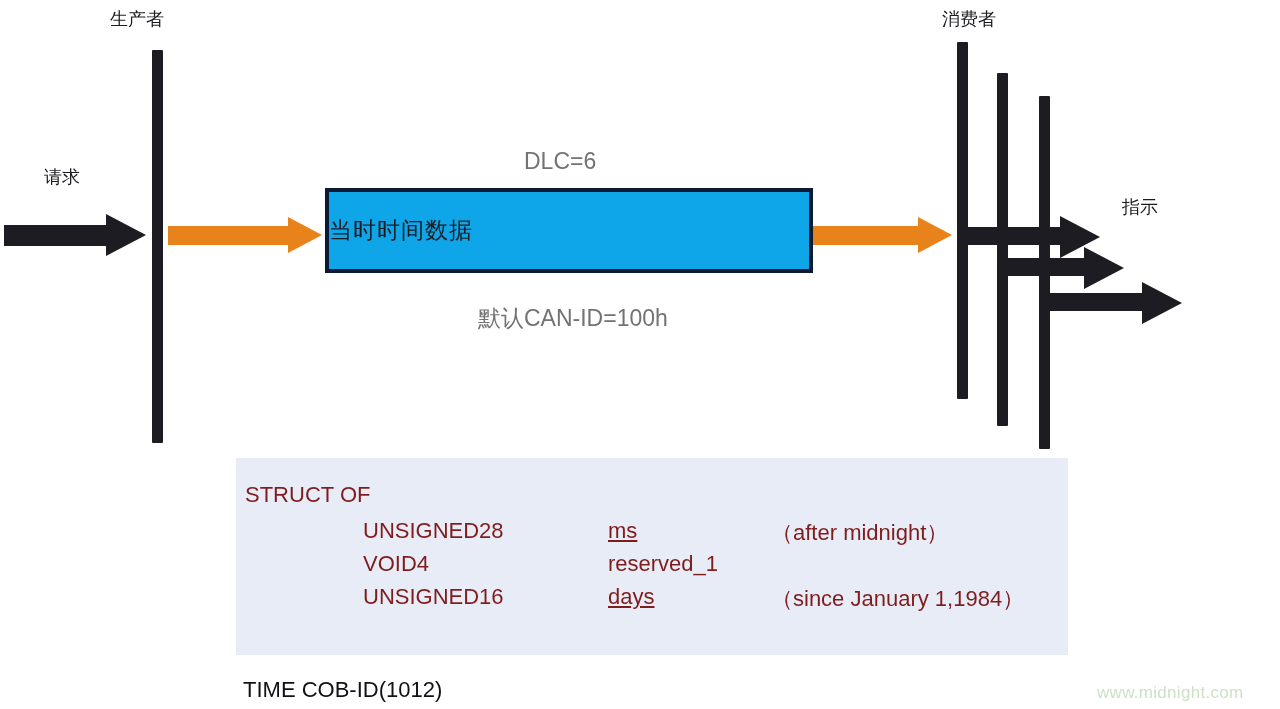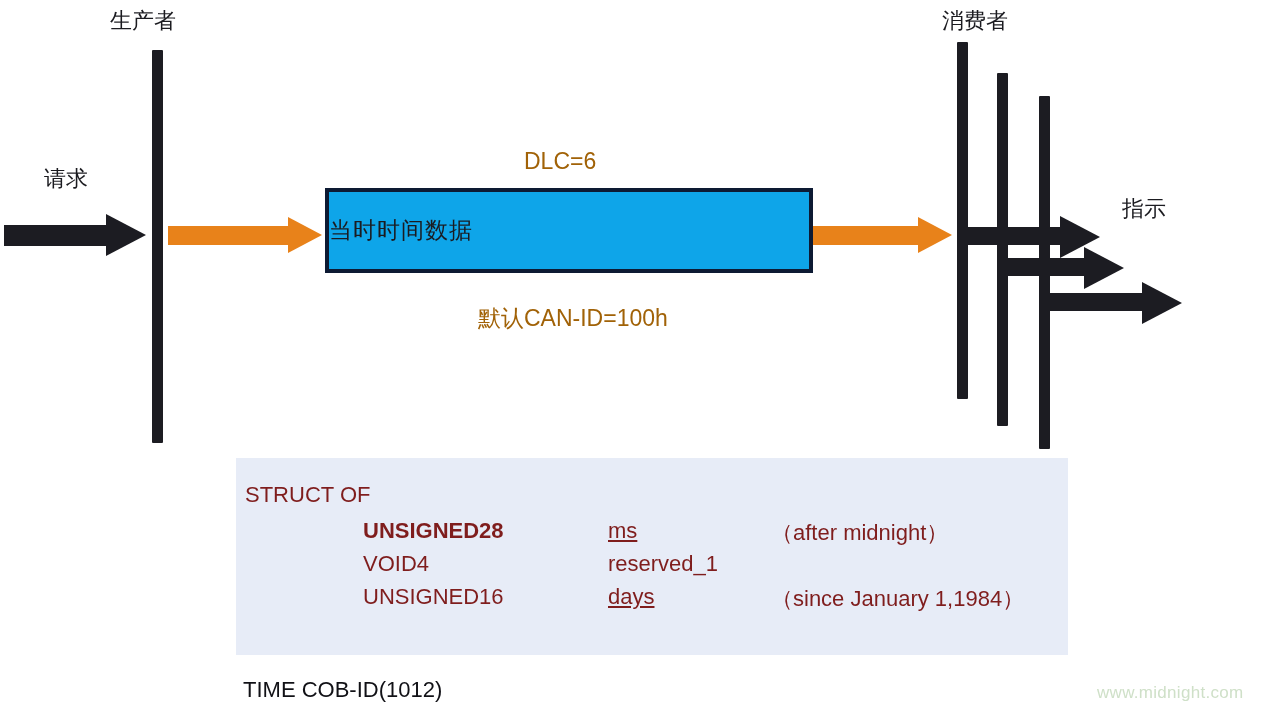--- a/index.html
+++ b/index.html
@@ -16,21 +16,21 @@
     overflow: hidden;
     font-family: "Liberation Sans", sans-serif;
     color: #1b1b20;
   }
 
   
   .abs { position: absolute; }
 
   
   .node-label {
-    font-size: 22px;
+    font-size: 18px;
     line-height: 1;
     white-space: nowrap;
     color: #1b1b20;
   }
 
   
   .bar {
     position: absolute;
     background: #1c1c22;
     border-radius: 1px;
@@ -76,21 +76,21 @@
     color: #1b1b20;
     letter-spacing: 1px;
     white-space: nowrap;
   }
 
   
   .caption {
     position: absolute;
     font-size: 23px;
     white-space: nowrap;
-    color: #a16207;
+    color: #737373;
   }
 
   
   .struct-panel {
     position: absolute;
     background: #E7ECF7;
   }
   .struct-line {
     position: absolute;
     font-size: 22px;
@@ -168,21 +168,21 @@
 <div>
   <div class="arrow-black-shaft" style="left:1040px; top:293px; width:104px; height:18px;"></div>
   <div class="arrow-black-head" style="left:1142px; top:282px;"></div>
 </div>
 
 <div class="struct-panel" style="left:236px; top:458px; width:832px; height:197px;"></div>
 
 <div class="struct-line" style="left:245px; top:482px;">STRUCT OF</div>
 
 <div>
-  <div class="struct-line" style="left:363px; top:518px;font-weight:bold;">UNSIGNED28</div>
+  <div class="struct-line" style="left:363px; top:518px;">UNSIGNED28</div>
   <div class="struct-line" style="left:608px; top:518px;text-decoration:underline;">ms</div>
   <div class="struct-line" style="left:771px; top:518px;">（after midnight）</div>
 </div>
 
 <div>
   <div class="struct-line" style="left:363px; top:551px;">VOID4</div>
   <div class="struct-line" style="left:608px; top:551px;">reserved_1</div>
   <div class="struct-line" style="left:771px; top:551px;"></div>
 </div>
 

